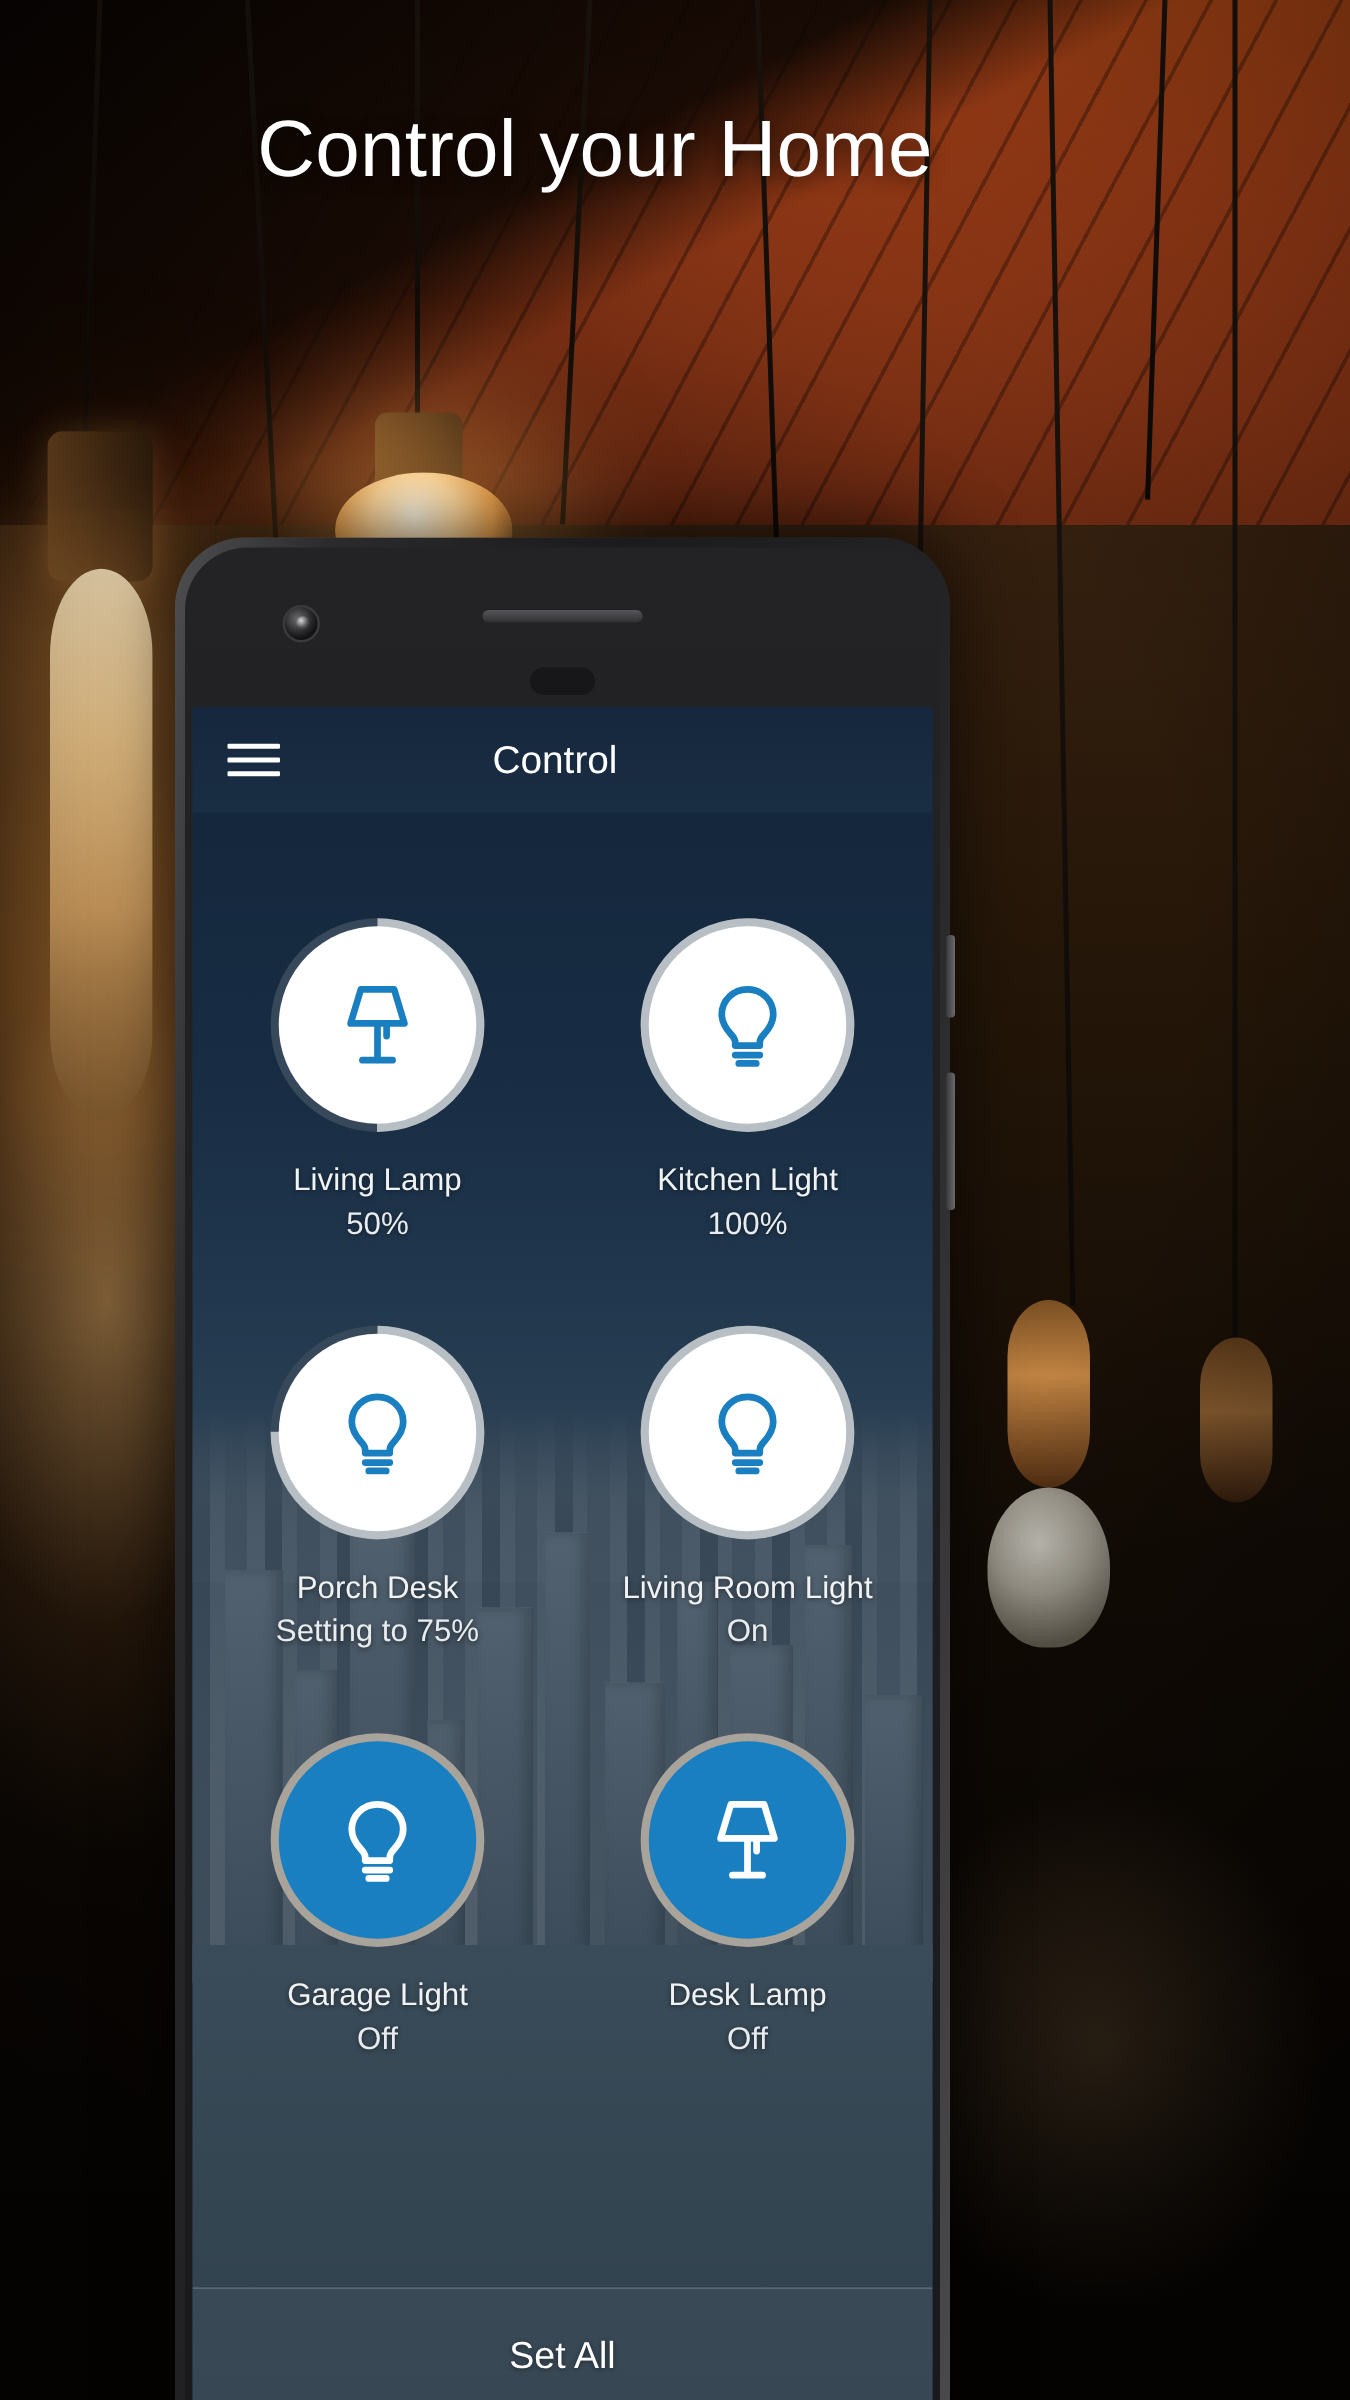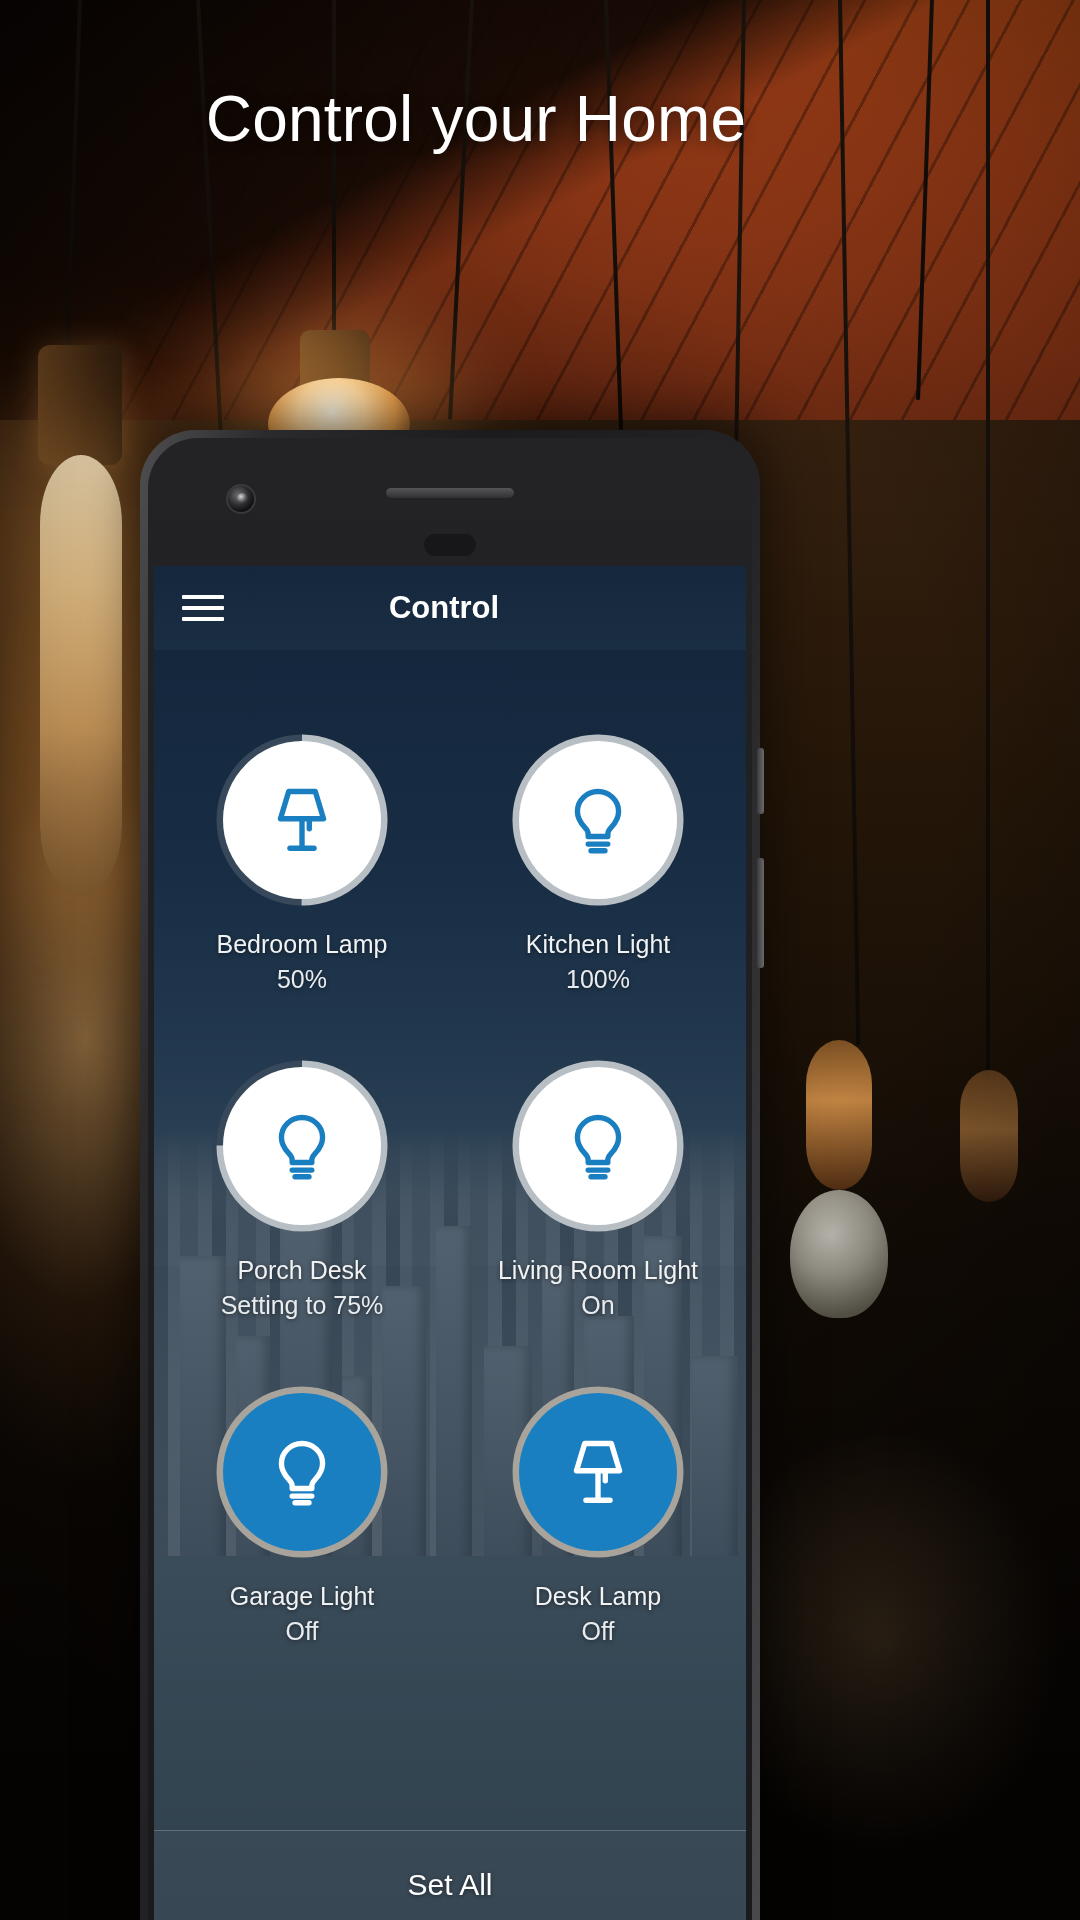--- a/index.html
+++ b/index.html
@@ -164,21 +164,21 @@
 
   
   .appbar {
     position:relative; z-index:3; height:84px; display:flex; align-items:center;
     background:linear-gradient(180deg,#15273c,#1a2e43);
   }
   .hamburger { width:70px; display:flex; flex-direction:column; gap:7px; align-items:center; margin-left:14px; cursor:pointer; }
   .hamburger span { display:block; width:42px; height:4px; background:#fff; border-radius:1px; }
   .appbar-title {
     position:absolute; left:0; right:12px; text-align:center;
-    font-size:31px; color:#ffffff; font-weight:700; pointer-events:none;
+    font-size:31px; color:#ffffff; font-weight:400; pointer-events:none;
   }
 
   
   .grid {
     position:relative; z-index:3; padding:78px 0 0 0;
     display:grid; grid-template-columns:1fr 1fr; row-gap:60px;
   }
   .tile { display:flex; flex-direction:column; align-items:center; cursor:pointer; }
   .dial { position:relative; width:184px; height:184px; }
   .dial svg { position:absolute; inset:0; width:184px; height:184px; transform:rotate(-90deg); }
@@ -284,21 +284,21 @@
        </svg>
        <div class="dial-face ">
          <svg class="glyph" viewBox="0 0 48 48" fill="none" stroke="#1a7fc1" stroke-width="3.4" stroke-linecap="round" stroke-linejoin="round">
        <path d="M15.6 6h16.8l5.2 17.2H10.4z"></path>
        <line x1="24" y1="23.2" x2="24" y2="41.6"></line>
        <line x1="28.6" y1="23.6" x2="28.6" y2="29.6"></line>
        <line x1="16.4" y1="41.8" x2="31.6" y2="41.8"></line>
      </svg>
        </div>
      </div>
-     <div class="tile-name">Bedroom Lamp</div>
+     <div class="tile-name">Living Lamp</div>
      <div class="tile-state">50%</div>
           </div>
           <div class="tile">
             <div class="dial">
        <svg viewBox="0 0 184 184">
          <circle cx="92" cy="92" r="80" fill="none" stroke="#37485a" stroke-width="11"></circle>
          <circle cx="92" cy="92" r="80" fill="none" stroke="#b8bfc4" stroke-width="11" stroke-dasharray="502.65482457436684 502.6548245743669"></circle>
        </svg>
        <div class="dial-face ">
          <svg class="glyph" viewBox="0 0 48 48" fill="none" stroke="#1a7fc1" stroke-width="3.4" stroke-linecap="round" stroke-linejoin="round">

